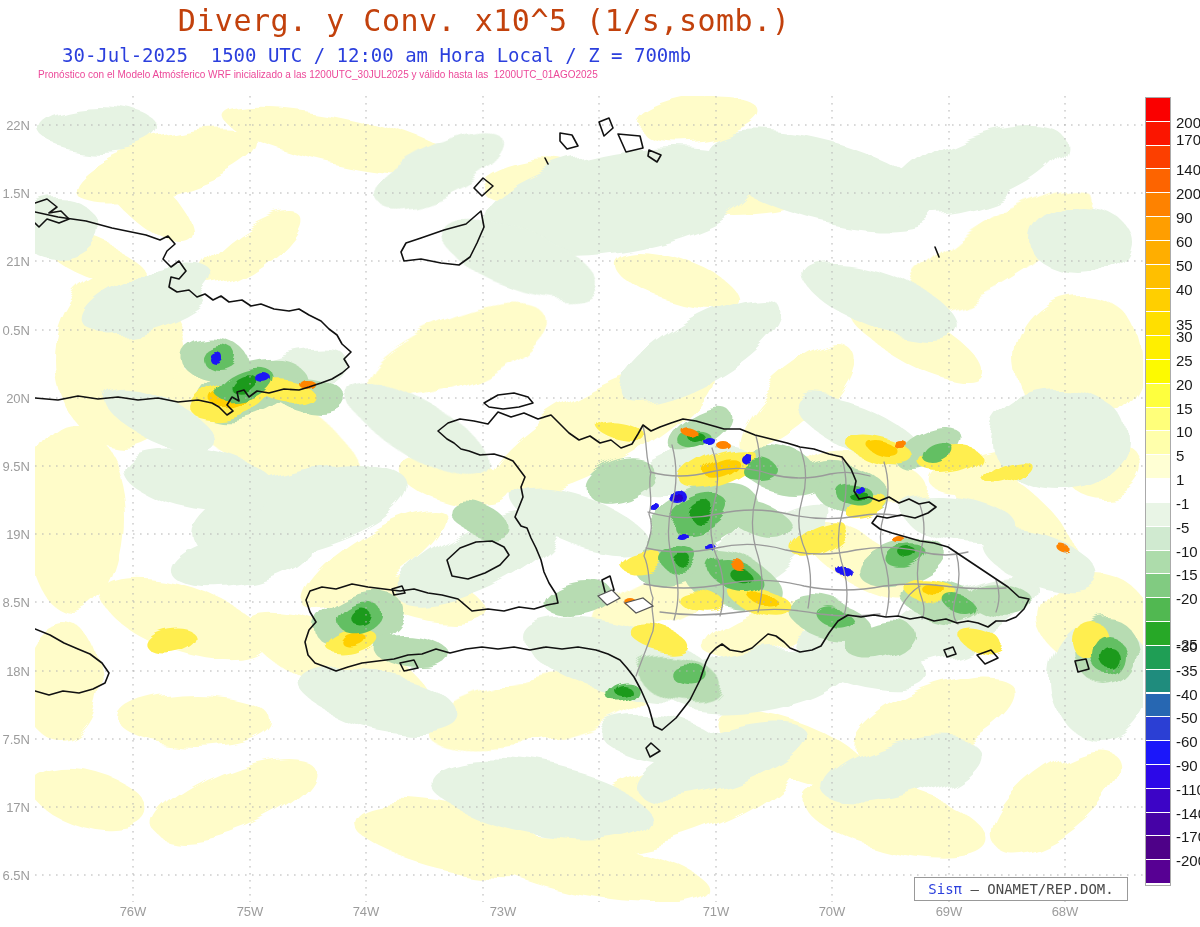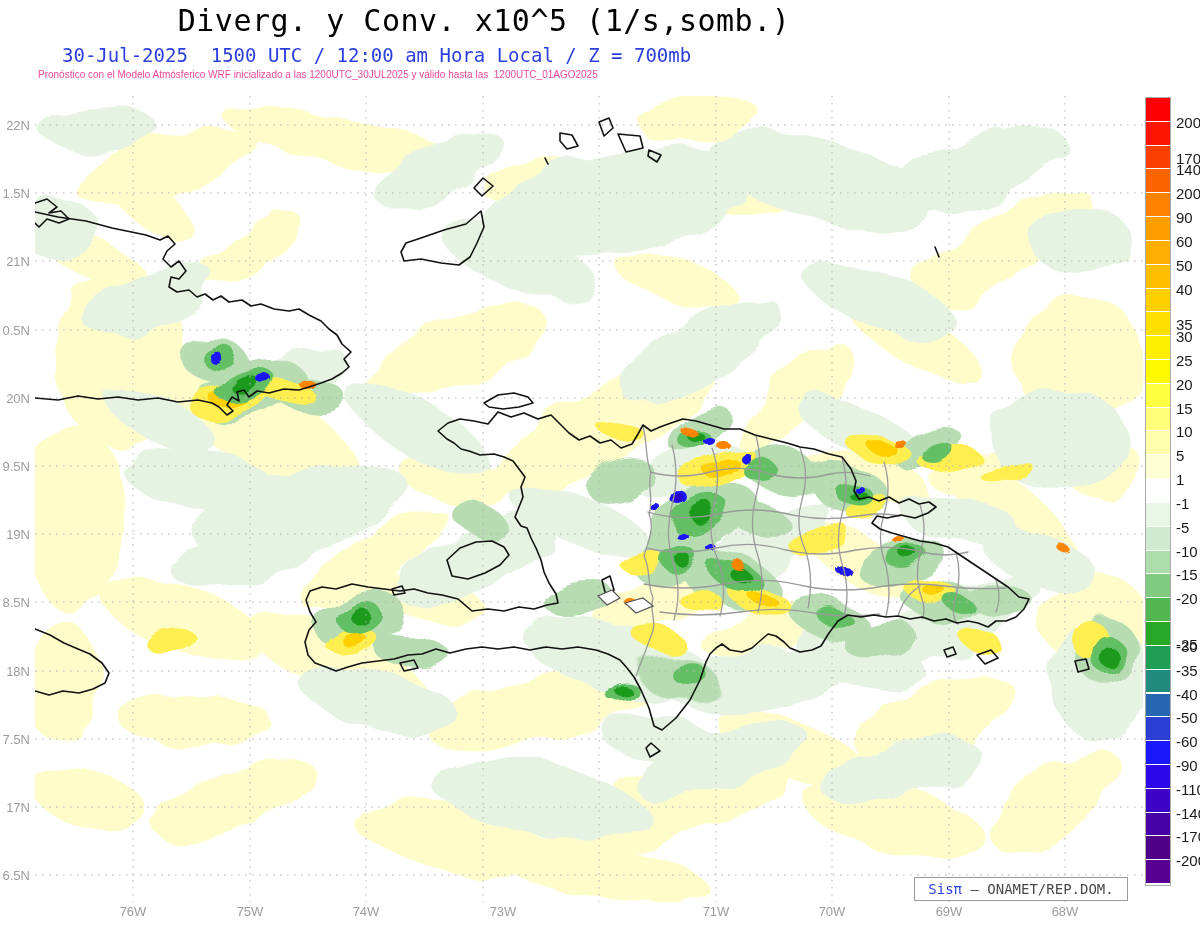--- a/index.html
+++ b/index.html
@@ -1,21 +1,21 @@
 <!DOCTYPE html>
 <html><head>
 <meta charset="utf-8">
 <style>
   html,body{margin:0;padding:0;background:#ffffff;}
   body{width:1200px;height:927px;position:relative;overflow:hidden;
        font-family:"Liberation Sans",sans-serif;}
   .abs{position:absolute;}
   #title{left:0;top:3px;width:968px;text-align:center;
          font-family:"DejaVu Sans Mono",monospace;font-size:30px;letter-spacing:.5px;
-         color:#000000;white-space:pre;}
+         color:#c2410c;white-space:pre;}
   #subtitle1{left:62px;top:44px;font-family:"DejaVu Sans Mono",monospace;
          font-size:19px;color:#2b3fdd;white-space:pre;}
   #subtitle2{left:38px;top:69px;font-family:Liberation Sans, sans-serif;
          font-size:10px;color:#ec4899;white-space:pre;}
   #map-wrap{left:35px;top:96px;width:1108px;height:806px;}
   .lat-label{position:absolute;right:2px;transform:translateY(-50%);
          font-size:13px;color:#9c9c9c;white-space:nowrap;}
   #lat-labels{left:0;top:0;width:32px;height:927px;}
   #lon-labels{left:0;top:904px;width:1200px;height:20px;}
   .lon-label{position:absolute;transform:translateX(-50%);
@@ -377,21 +377,21 @@
     <div class="cb-seg" style="top: 619.32px; height: 23.82px; background: rgb(43, 63, 212);"></div>
     <div class="cb-seg" style="top: 643.14px; height: 23.82px; background: rgb(27, 23, 250);"></div>
     <div class="cb-seg" style="top: 666.96px; height: 23.82px; background: rgb(44, 8, 232);"></div>
     <div class="cb-seg" style="top: 690.78px; height: 23.82px; background: rgb(60, 4, 198);"></div>
     <div class="cb-seg" style="top: 714.6px; height: 23.82px; background: rgb(70, 2, 166);"></div>
     <div class="cb-seg" style="top: 738.42px; height: 23.82px; background: rgb(78, 1, 136);"></div>
     <div class="cb-seg" style="top: 762.24px; height: 23.82px; background: rgb(87, 0, 147);"></div>
   </div>
 <div id="cb-labels" class="abs">
     <div class="cb-label" style="top: 23.82px;">200</div>
-    <div class="cb-label" style="top: 60px;">170</div>
+    <div class="cb-label" style="top: 41px;">170</div>
     <div class="cb-label" style="top: 71.46px;">140</div>
     <div class="cb-label" style="top: 95.28px;">200</div>
     <div class="cb-label" style="top: 119.1px;">90</div>
     <div class="cb-label" style="top: 142.92px;">60</div>
     <div class="cb-label" style="top: 166.74px;">50</div>
     <div class="cb-label" style="top: 190.56px;">40</div>
     <div class="cb-label" style="top: 214.38px; margin-top: 12px;">35</div>
     <div class="cb-label" style="top: 238.2px;">30</div>
     <div class="cb-label" style="top: 262.02px;">25</div>
     <div class="cb-label" style="top: 285.84px;">20</div>

